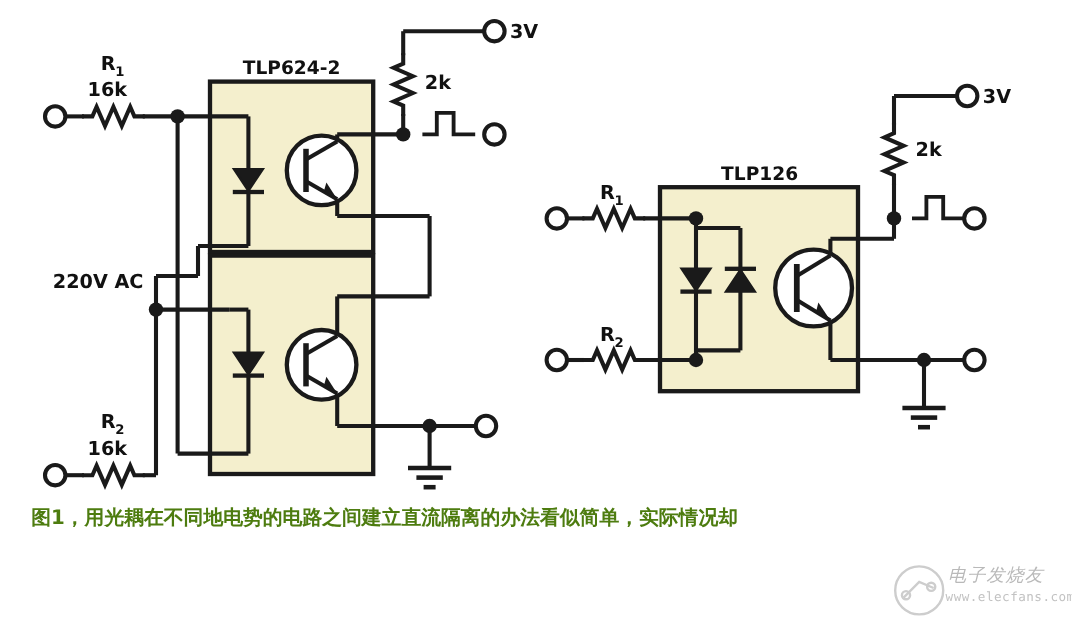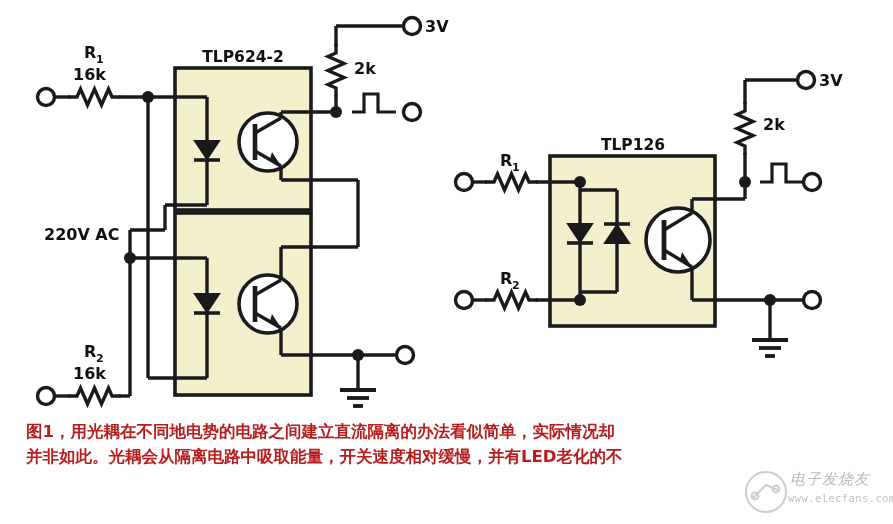--- a/index.html
+++ b/index.html
@@ -32,21 +32,21 @@
     position: absolute;
     left: 26px;
     top: 419px;
     width: 845px;
   }
   .cap-line {
     font-family: "DejaVu Sans", "Liberation Sans", sans-serif;
     font-size: 16.5px;
     font-weight: 700;
     line-height: 25px;
-    color: #b91c1c;
+    color: #4d7c0f;
     letter-spacing: 0px;
     white-space: nowrap;
   }
   .watermark {
     position: absolute;
     left: 744px;
     top: 468px;
     width: 145px;
     height: 52px;
     pointer-events: none;
@@ -291,21 +291,20 @@
       <g>
         <line x1="752" y1="340" x2="788" y2="340" stroke="#1a1a1a" stroke-width="3.8"></line>
         <line x1="759" y1="348" x2="781" y2="348" stroke="#1a1a1a" stroke-width="3.8"></line>
         <line x1="765" y1="356" x2="775" y2="356" stroke="#1a1a1a" stroke-width="3.8"></line>
       </g>
     </g>
   </svg>
 
   <div class="cap-block">
     <div class="cap-line">图1，用光耦在不同地电势的电路之间建立直流隔离的办法看似简单，实际情况却</div>
-    <div class="cap-line">并非如此。光耦会从隔离电路中吸取能量，开关速度相对缓慢，并有LED老化的不</div>
   </div>
 
   <div class="watermark">
     <svg width="145" height="52" viewBox="0 0 145 52">
       <circle cx="22" cy="24" r="20" fill="none" stroke="#cdcdcd" stroke-width="2"></circle>
       <path d="M9,30 L22,17 L34,22" fill="none" stroke="#cdcdcd" stroke-width="2"></path>
       <circle cx="11" cy="28" r="3.4" fill="none" stroke="#cdcdcd" stroke-width="2"></circle>
       <circle cx="32" cy="21" r="3.4" fill="none" stroke="#cdcdcd" stroke-width="2"></circle>
     </svg>
     <div class="wm-text">电子发烧友</div>

